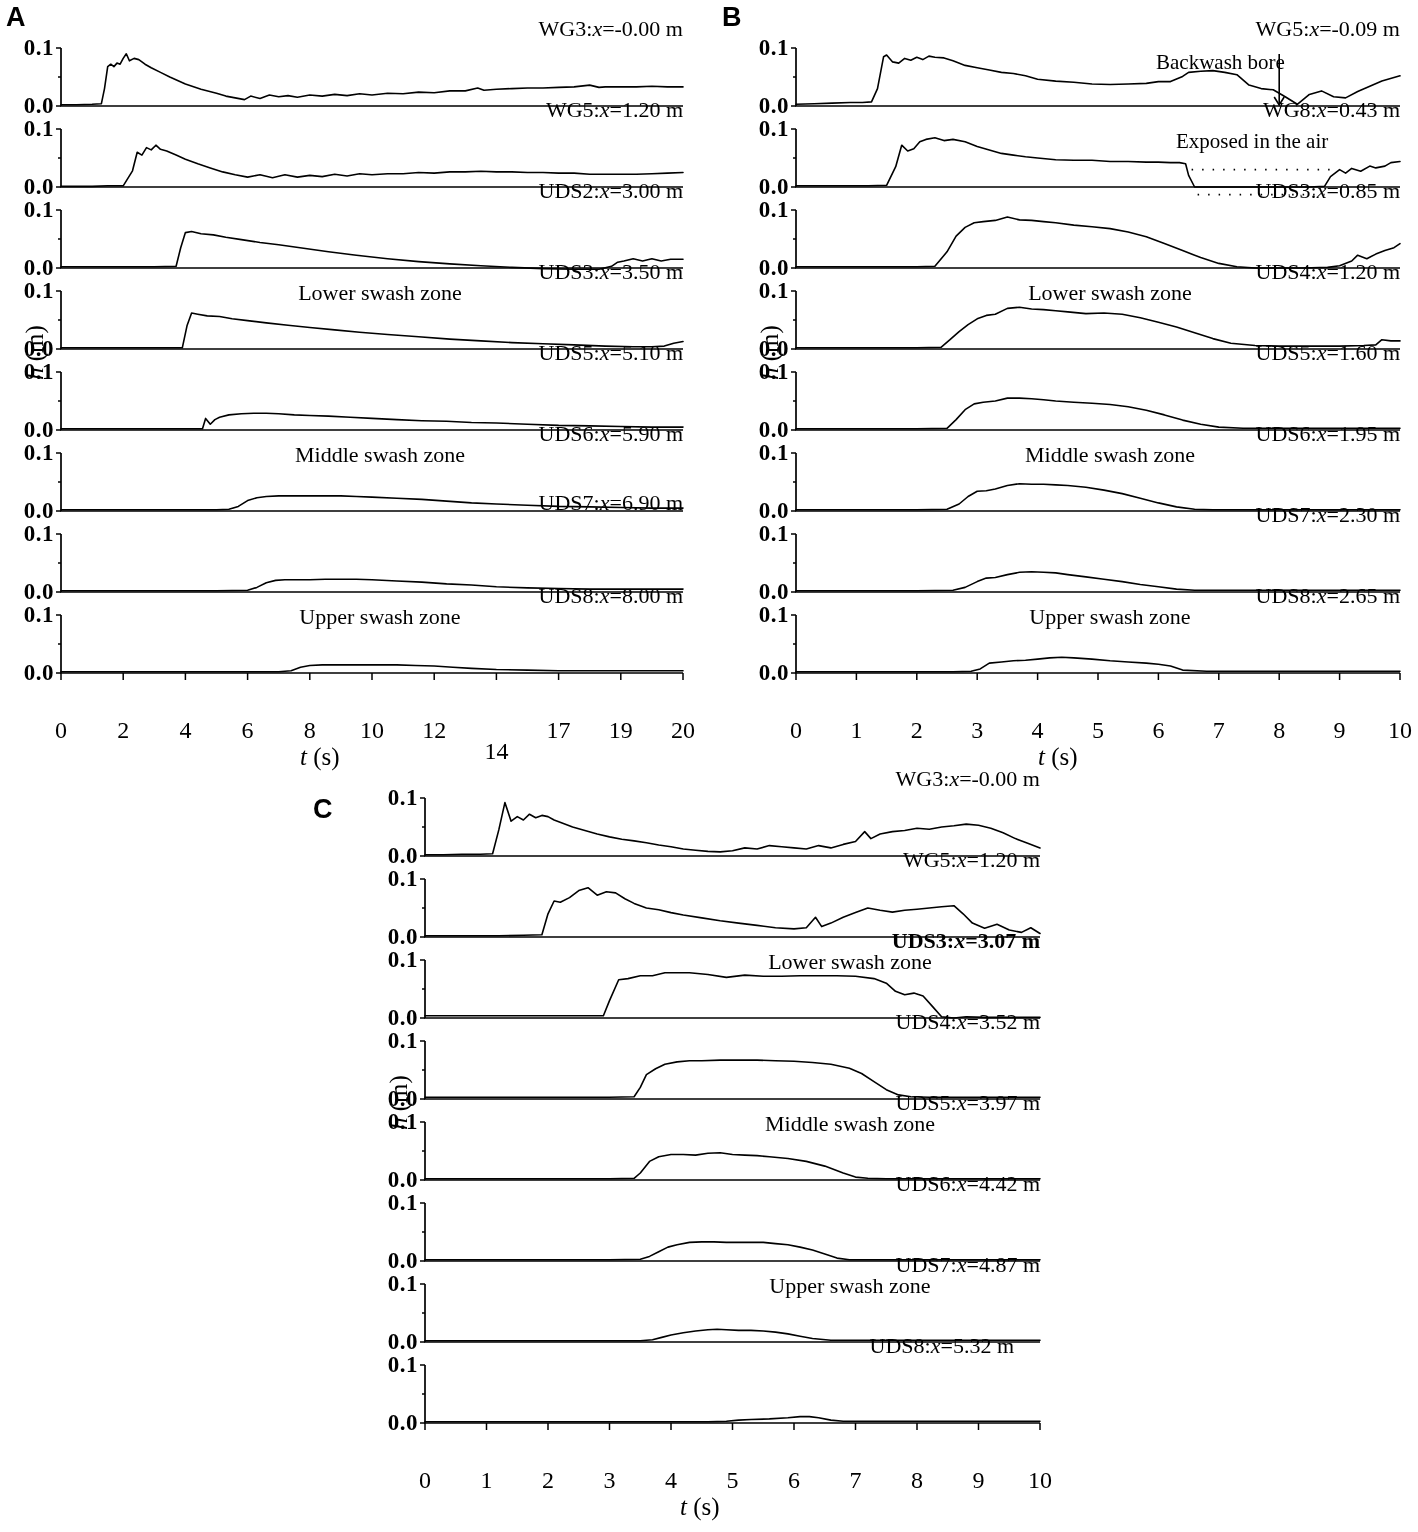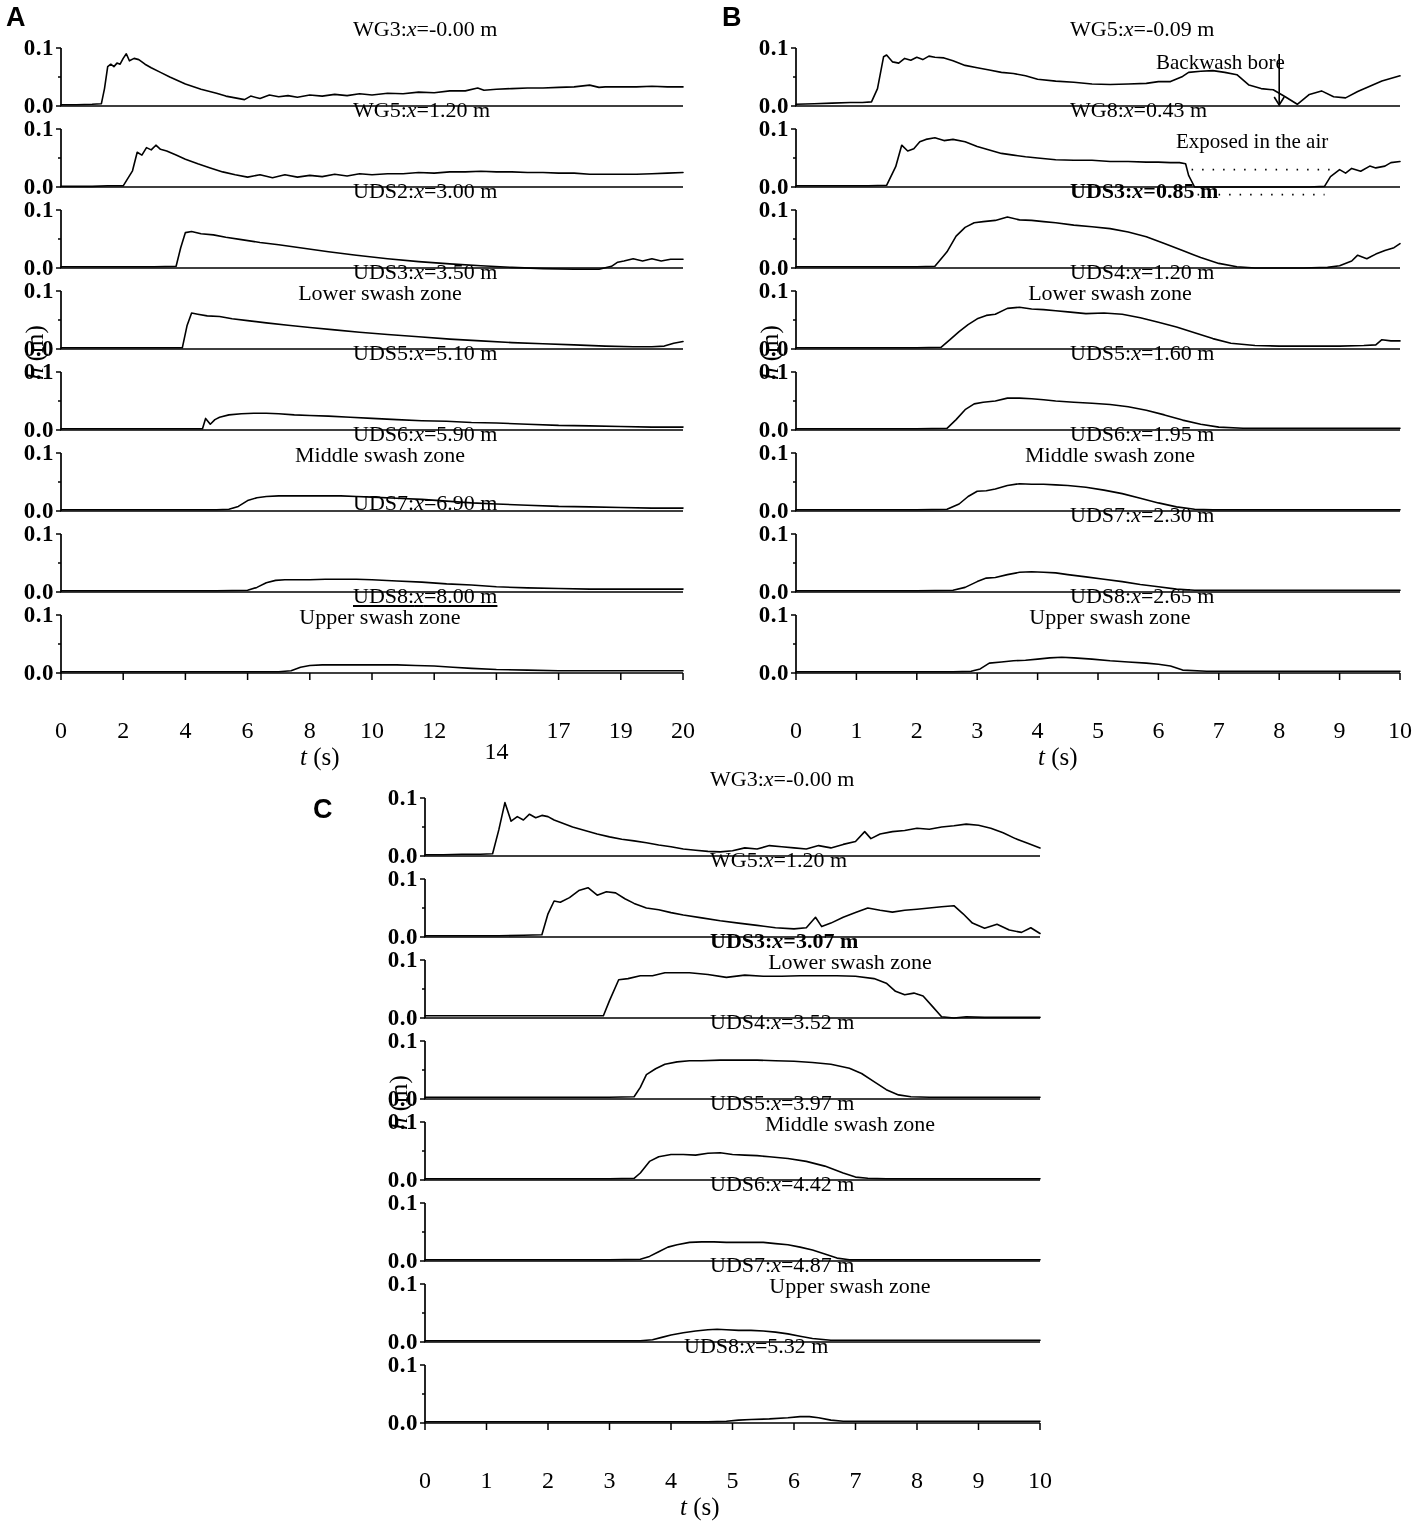--- a/index.html
+++ b/index.html
@@ -20,21 +20,21 @@
     position:absolute;font-size:24px;text-align:center;width:40px;line-height:1;
   }
   .xaxis-title{
     position:absolute;font-size:25px;line-height:1;white-space:nowrap;
   }
   .yaxis-title{
     position:absolute;font-size:25px;line-height:1;white-space:nowrap;
     transform-origin:0 0;transform:rotate(-90deg);
   }
   .series-label{
-    position:absolute;font-size:22px;line-height:1;white-space:nowrap;
+    position:absolute;font-size:22px;line-height:1;white-space:nowrap;text-align:right;
   }
   .zone-label{
     position:absolute;font-size:22px;line-height:1;white-space:nowrap;text-align:center;
   }
   .annot{
     position:absolute;font-size:21px;line-height:1;white-space:nowrap;
   }
   i{font-style:italic;}
   svg{display:block;overflow:visible;}
   .trace{fill:none;stroke:#000;stroke-width:1.6;stroke-linejoin:round;stroke-linecap:round;}
@@ -113,21 +113,21 @@
     <div class="series-label" style="left: 353px; width: 330px; top: 492px;">UDS7:<i>x</i>=6.90 m</div>
     <svg width="636" height="68" style="position:absolute;left:61px;top:530px;">
       <path class="axisline" d="M 0 4 L 0 62 L 622 62"></path>
       <line class="tickmark" x1="-5" y1="4" x2="0" y2="4"></line>
       <line class="tickmark" x1="-5" y1="62" x2="0" y2="62"></line>
       <line class="tickmark" x1="-3" y1="33" x2="0" y2="33"></line>
       <path class="trace" d="M 0.0 60.8 L 31.1 60.8 L 62.2 60.8 L 93.3 60.8 L 124.4 60.8 L 155.5 60.8 L 186.6 60.3 L 195.9 57.4 L 205.3 52.7 L 214.6 50.4 L 223.9 49.8 L 236.4 49.8 L 248.8 49.8 L 264.3 49.2 L 279.9 49.2 L 295.4 49.2 L 311.0 49.8 L 335.9 51.0 L 360.8 52.1 L 385.6 53.9 L 410.5 55.0 L 435.4 56.8 L 466.5 57.9 L 497.6 58.5 L 528.7 59.1 L 559.8 59.1 L 590.9 59.1 L 622.0 59.1"></path>
     </svg>
     <div class="axis-ylab" style="left: 8px; top: 603px;">0.1</div>
     <div class="axis-ylab" style="left: 8px; top: 661px;">0.0</div>
-    <div class="series-label" style="left: 353px; width: 330px; top: 585px; text-decoration: underline;">UDS8:<i>x</i>=8.00 m</div>
+    <div class="series-label" style="left: 353px; width: 330px; top: 585px;">UDS8:<i>x</i>=8.00 m</div>
     <svg width="636" height="68" style="position:absolute;left:61px;top:611px;">
       <path class="axisline" d="M 0 4 L 0 62 L 622 62"></path>
       <line class="tickmark" x1="-5" y1="4" x2="0" y2="4"></line>
       <line class="tickmark" x1="-5" y1="62" x2="0" y2="62"></line>
       <line class="tickmark" x1="-3" y1="33" x2="0" y2="33"></line>
       <path class="trace" d="M 0.0 60.8 L 31.1 60.8 L 62.2 60.8 L 93.3 60.8 L 124.4 60.8 L 155.5 60.8 L 186.6 60.8 L 217.7 60.8 L 230.1 59.7 L 239.5 56.2 L 248.8 54.5 L 261.2 53.9 L 273.7 53.9 L 289.2 53.9 L 304.8 53.9 L 320.3 53.9 L 335.9 53.9 L 354.5 54.5 L 373.2 55.0 L 391.9 56.2 L 410.5 57.4 L 435.4 58.5 L 466.5 59.1 L 497.6 59.7 L 528.7 59.7 L 559.8 59.7 L 590.9 59.7 L 622.0 59.7"></path>
     </svg>
     <div class="zone-label" style="left: 220px; width: 320px; top: 282px;">Lower swash zone</div>
     <div class="zone-label" style="left: 220px; width: 320px; top: 444px;">Middle swash zone</div>
     <div class="zone-label" style="left: 220px; width: 320px; top: 606px;">Upper swash zone</div>
@@ -180,21 +180,21 @@
       <path class="axisline" d="M 0 4 L 0 62 L 604 62"></path>
       <line class="tickmark" x1="-5" y1="4" x2="0" y2="4"></line>
       <line class="tickmark" x1="-5" y1="62" x2="0" y2="62"></line>
       <line class="tickmark" x1="-3" y1="33" x2="0" y2="33"></line>
       <path class="trace" d="M 0.0 60.8 L 18.1 60.8 L 36.2 60.8 L 54.4 60.8 L 72.5 60.8 L 90.6 60.3 L 99.7 41.7 L 105.7 20.2 L 111.7 26.0 L 117.8 23.7 L 123.8 16.8 L 129.9 14.4 L 138.9 12.7 L 148.0 15.6 L 157.0 14.4 L 169.1 16.8 L 181.2 21.4 L 193.3 24.9 L 205.4 28.4 L 217.4 30.1 L 229.5 31.8 L 241.6 33.0 L 259.7 34.7 L 277.8 35.3 L 296.0 35.3 L 314.1 36.5 L 332.2 36.5 L 350.3 37.1 L 362.4 37.1 L 374.5 37.6 L 383.5 37.6 L 389.6 38.8 L 392.6 50.4 L 398.6 62.0 L 422.8 62.0 L 453.0 62.0 L 483.2 62.0 L 513.4 62.0 L 528.5 61.4 L 534.5 51.6 L 543.6 44.6 L 549.6 48.1 L 555.7 43.4 L 564.7 46.3 L 573.8 41.1 L 579.8 42.9 L 588.9 41.1 L 594.9 37.6 L 604.0 36.5"></path>
       <path class="dotline" d="M 395.6199999999999 44.599999999999994 L 534.54 44.599999999999994"></path>
       <path class="dotline" d="M 401.6199999999999 69.53999999999999 L 528.54 69.53999999999999"></path>
     </svg>
     <div class="axis-ylab" style="left: 743px; top: 198px;">0.1</div>
     <div class="axis-ylab" style="left: 743px; top: 256px;">0.0</div>
-    <div class="series-label" style="left: 1070px; width: 330px; top: 180px; font-weight: bold;">UDS3:<i>x</i>=0.85 m</div>
+    <div class="series-label" style="left: 1070px; width: 330px; top: 180px;">UDS3:<i>x</i>=0.85 m</div>
     <svg width="618" height="68" style="position:absolute;left:796px;top:206px;">
       <path class="axisline" d="M 0 4 L 0 62 L 604 62"></path>
       <line class="tickmark" x1="-5" y1="4" x2="0" y2="4"></line>
       <line class="tickmark" x1="-5" y1="62" x2="0" y2="62"></line>
       <line class="tickmark" x1="-3" y1="33" x2="0" y2="33"></line>
       <path class="trace" d="M 0.0 60.8 L 30.2 60.8 L 60.4 60.8 L 90.6 60.8 L 120.8 60.8 L 138.9 60.3 L 151.0 45.8 L 160.1 30.1 L 169.1 21.4 L 178.2 16.8 L 187.2 15.6 L 199.3 14.4 L 211.4 11.0 L 223.5 13.9 L 235.6 14.4 L 247.6 15.6 L 259.7 16.8 L 277.8 19.1 L 296.0 20.8 L 314.1 22.6 L 332.2 26.0 L 350.3 30.7 L 368.4 37.6 L 386.6 44.6 L 404.7 51.6 L 422.8 57.4 L 440.9 60.8 L 459.0 62.0 L 483.2 62.0 L 507.4 62.0 L 531.5 61.4 L 543.6 59.7 L 555.7 55.0 L 561.7 49.2 L 570.8 52.7 L 579.8 48.1 L 588.9 44.6 L 598.0 41.7 L 604.0 37.6"></path>
     </svg>
     <div class="axis-ylab" style="left: 743px; top: 279px;">0.1</div>
     <div class="axis-ylab" style="left: 743px; top: 337px;">0.0</div>
     <div class="series-label" style="left: 1070px; width: 330px; top: 261px;">UDS4:<i>x</i>=1.20 m</div>

